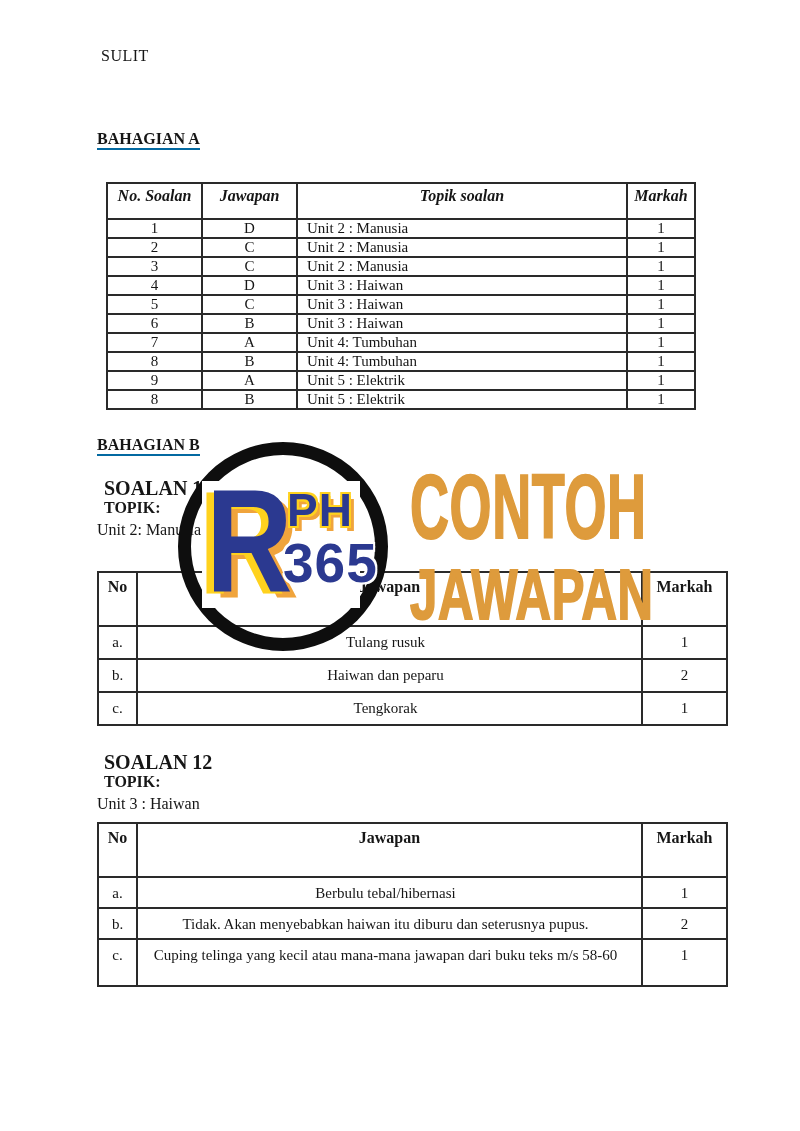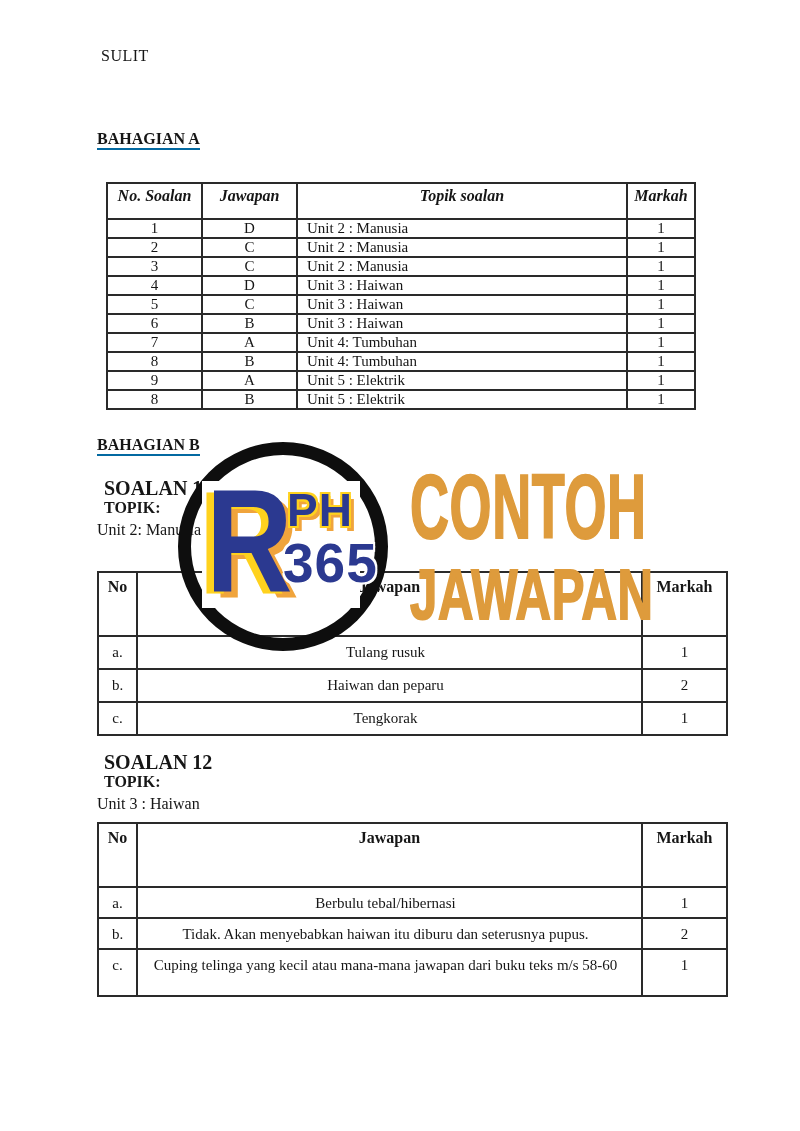--- a/index.html
+++ b/index.html
@@ -29,21 +29,21 @@
   .tableA th { font-style:italic; font-weight:bold; font-size:16px; height:36px; vertical-align:top; padding-top:3px; text-align:center; }
   .tableA td { font-size:15px; height:19px; line-height:17px; text-align:center; vertical-align:middle; padding:0; }
   .tableA td.topik { text-align:left; padding-left:9px; }
 
   
   .qtitle { font-size:20px; font-weight:bold; }
   .qtopic-label { font-size:16px; font-weight:bold; }
   .qtopic { font-size:16px; }
 
   .tableB { width:629px; }
-  .tableB th { font-weight:bold; font-size:16px; height:64px; vertical-align:top; padding-top:5px; text-align:center; }
+  .tableB th { font-weight:bold; font-size:16px; height:54px; vertical-align:top; padding-top:5px; text-align:center; }
   .tableB td { font-size:15px; line-height:20px; vertical-align:top; padding-top:5px; text-align:center; }
   .tableB td.ans { text-align:center; padding-right:8px; }
   .table11 { left:97px; top:571px; }
   .table11 tr.r { height:33px; }
   .table12 { left:97px; top:822px; }
   .t12a { height:31px; } .t12b { height:31px; } .t12c { height:47px; }
 
   
   .wm { pointer-events:none; }
   .ring {

